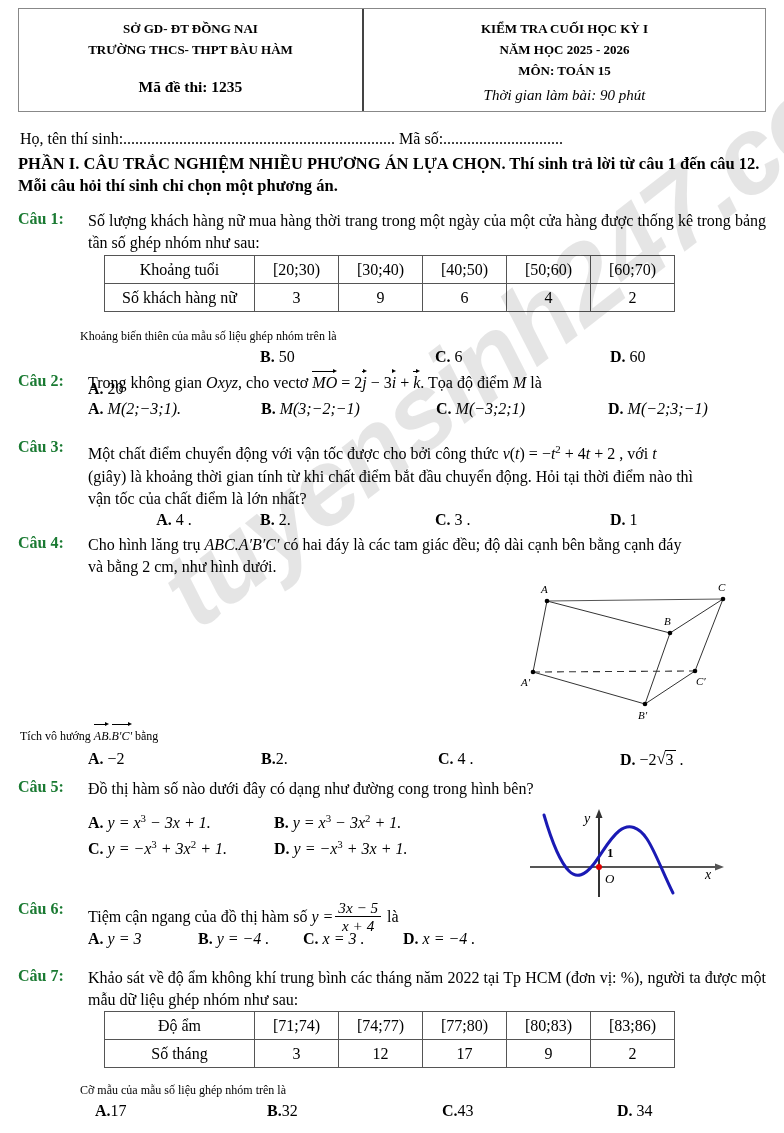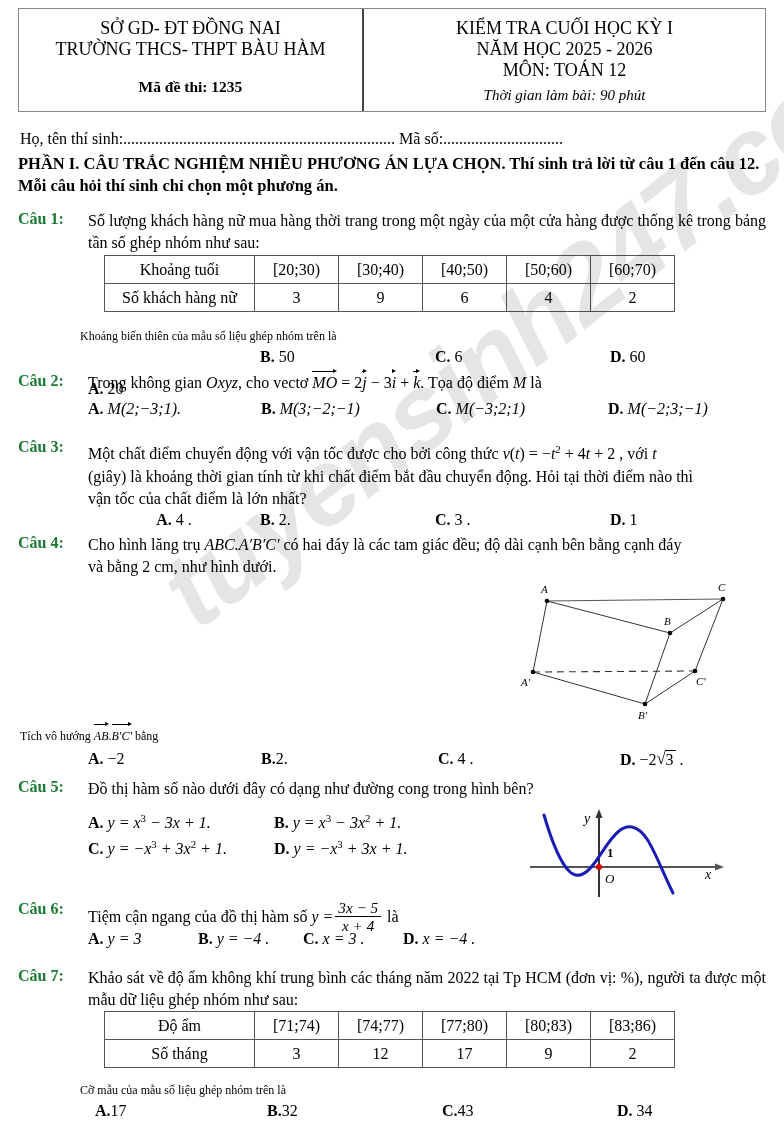--- a/index.html
+++ b/index.html
@@ -58,22 +58,22 @@
     padding-top: 9px;
   }
   #header-right {
     flex: 1;
     display: flex;
     flex-direction: column;
     align-items: center;
     padding-top: 9px;
   }
   .hdr-line {
-    font-weight: normal;
-    font-size: 18px;
+    font-weight: bold;
+    font-size: 13px;
     line-height: 21px;
     text-align: left;
     white-space: nowrap;
   }
   #exam-code { font-weight: bold; font-size: 15.5px; margin-top: 18px; }
   #exam-time { font-style: italic; font-size: 15px; margin-top: 6px; }
 
   
   #candidate-line {
     position: absolute;
@@ -255,21 +255,21 @@
 
 <div id="header-box">
   <div id="header-left">
     <div class="hdr-line">SỞ GD- ĐT ĐỒNG NAI</div>
     <div class="hdr-line">TRƯỜNG THCS- THPT BÀU HÀM</div>
     <div id="exam-code">Mã đề thi: 1235</div>
   </div>
   <div id="header-right">
     <div class="hdr-line">KIỂM TRA CUỐI HỌC KỲ I</div>
     <div class="hdr-line">NĂM HỌC 2025 - 2026</div>
-    <div class="hdr-line">MÔN: TOÁN 12</div>
+    <div class="hdr-line">MÔN: TOÁN 15</div>
     <div id="exam-time">Thời gian làm bài: 90 phút</div>
   </div>
 </div>
 
 <div id="candidate-line">
   <span>Họ, tên thí sinh:</span><span class="dots">....................................................................</span>
   <span>Mã số:</span><span class="dots">..............................</span>
 </div>
 
 <div id="part-heading">PHẦN I. CÂU TRẮC NGHIỆM NHIỀU PHƯƠNG ÁN LỰA CHỌN. Thí sinh trả lời từ câu 1 đến câu 12. Mỗi câu hỏi thí sinh chỉ chọn một phương án.</div>

